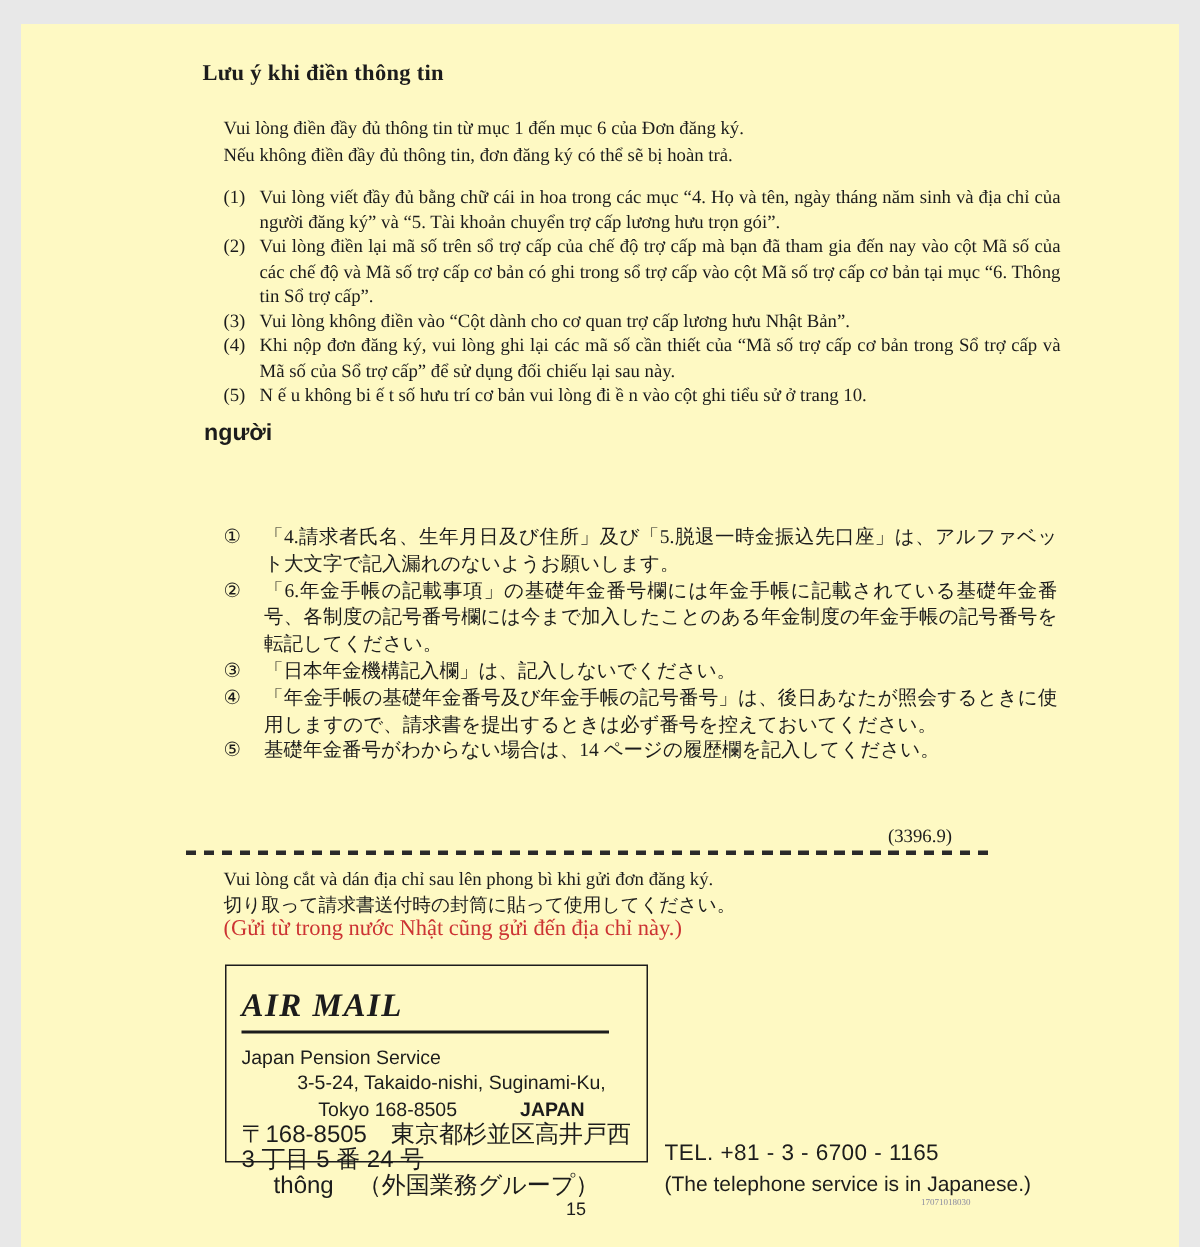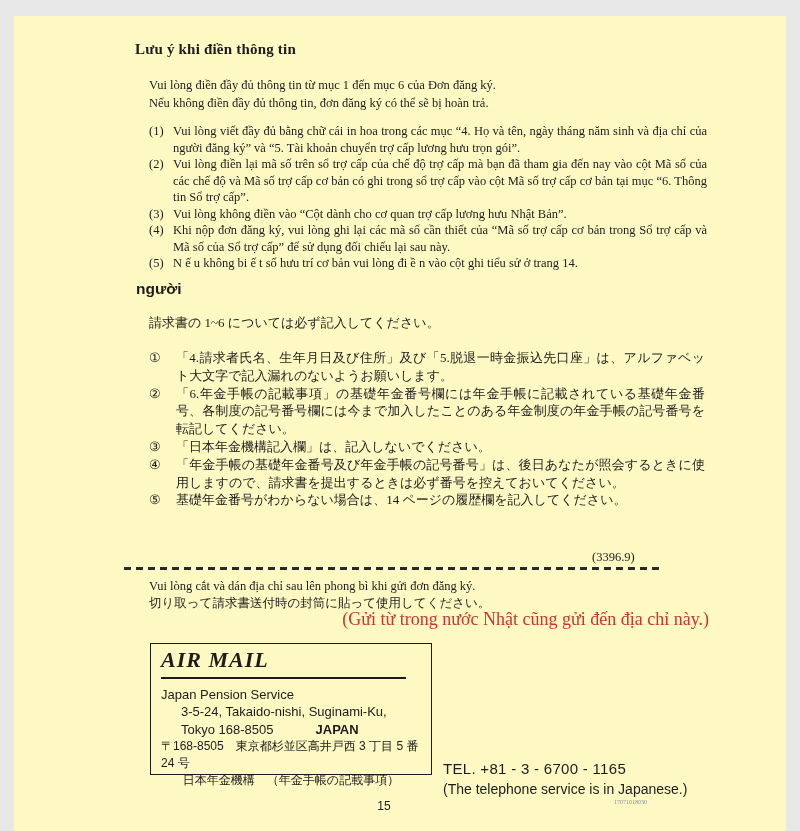--- a/index.html
+++ b/index.html
@@ -33,37 +33,37 @@
   
   .date-note { position:absolute; left:578px; top:534px; font-size:12.5px; }
   .dash-rule {
     position:absolute; left:110px; top:551px; width:540px; height:3px;
     background:repeating-linear-gradient(90deg,#2a2a2a 0 7px,transparent 7px 12px);
   }
   
   .mail-block { position:absolute; left:135px; top:562px; width:560px; }
   .mail-line-vi { font-size:12.5px; line-height:17px; }
   .mail-line-ja { font-size:12.5px; line-height:16px; }
-  .mail-red-vi  { color:#cc3333; font-size:18px; line-height:16.5px;text-align:right; }
+  .mail-red-vi  { color:#cc3333; font-size:15px; line-height:16.5px; }
   .mail-red-ja  { color:#cc4444; font-size:12px; line-height:16.5px; padding-left:4px; }
   
   .addr-box {
     position:absolute; left:136px; top:627px; width:282px; height:132px;
-    border:1.5px solid #1c1c1c; padding:3px 10px 0 10px;
+    border:1.5px solid #1c1c1c; padding:13px 10px 0 10px;
   }
   .airmail {
     font-family:"Liberation Serif","DejaVu Serif",serif;
     font-style:italic; font-weight:bold; font-size:22px; letter-spacing:1px;
   }
   .airmail-rule { width:245px; height:1.5px; background:#1c1c1c; margin:4px 0 7px 0; }
   .addr-en { font-family:"Liberation Sans","DejaVu Sans",sans-serif; font-size:13px; line-height:17.5px; }
   .addr-org { font-weight:normal; }
-  .addr-ind { padding-left:20px; }
+  .addr-ind { padding-left:20px;text-align:center; }
   .addr-country { font-weight:bold; padding-left:42px; }
-  .addr-ja { font-family:"Liberation Sans","DejaVu Sans",sans-serif; font-size:12px; line-height:17px; }
+  .addr-ja { font-family:"Liberation Sans","DejaVu Sans",sans-serif; font-size:16px; line-height:17px; }
   .addr-ja2 { text-align:center; }
   
   .tel-block { position:absolute; left:429px; top:742px; font-family:"Liberation Sans","DejaVu Sans",sans-serif; }
   .tel-number { font-size:15px; line-height:21px; letter-spacing:0.3px; }
   .tel-note { font-size:14px; line-height:20px; }
   
   .page-number {
     position:absolute; left:0; top:783px; width:740px; text-align:center;
     font-family:"Liberation Sans","DejaVu Sans",sans-serif; font-size:12px;
   }
@@ -91,27 +91,26 @@
     <div class="num-item">
       <span class="marker">(3)</span>
       <span class="txt">Vui lòng không điền vào “Cột dành cho cơ quan trợ cấp lương hưu Nhật Bản”.</span>
     </div>
     <div class="num-item">
       <span class="marker">(4)</span>
       <span class="txt">Khi nộp đơn đăng ký, vui lòng ghi lại các mã số cần thiết của “Mã số trợ cấp cơ bản trong Sổ trợ cấp và Mã số của Sổ trợ cấp” để sử dụng đối chiếu lại sau này.</span>
     </div>
     <div class="num-item">
       <span class="marker">(5)</span>
-      <span class="txt">N ế u không bi ế t số hưu trí  cơ bản vui lòng  đi ề n vào cột ghi tiểu sử ở trang 14.</span>
+      <span class="txt">N ế u không bi ế t số hưu trí  cơ bản vui lòng  đi ề n vào cột ghi tiểu sử ở trang 10.</span>
     </div>
   </div>
 
   <div class="ja-title">người</div>
   <div class="ja-intro">
-    <div>請求書の 1~6 については必ず記入してください。</div>
   </div>
   <div class="ja-list">
     <div class="circ-item">
       <span class="marker">①</span>
       <span class="txt">「4.請求者氏名、生年月日及び住所」及び「5.脱退一時金振込先口座」は、アルファベット大文字で記入漏れのないようお願いします。</span>
     </div>
     <div class="circ-item">
       <span class="marker">②</span>
       <span class="txt">「6.年金手帳の記載事項」の基礎年金番号欄には年金手帳に記載されている基礎年金番号、各制度の記号番号欄には今まで加入したことのある年金制度の年金手帳の記号番号を転記してください。</span>
     </div>
@@ -138,21 +137,21 @@
     <div class="mail-red-vi">(Gửi từ trong nước Nhật cũng gửi đến địa chỉ này.)</div>
   </div>
 
   <div class="addr-box">
     <div class="airmail">AIR MAIL</div>
     <div class="airmail-rule"></div>
     <div class="addr-en addr-org">Japan Pension Service</div>
     <div class="addr-en addr-ind">3-5-24, Takaido-nishi, Suginami-Ku,</div>
     <div class="addr-en addr-ind"><span>Tokyo 168-8505</span><span class="addr-country">JAPAN</span></div>
     <div class="addr-ja">〒168-8505　東京都杉並区高井戸西 3 丁目 5 番 24 号</div>
-    <div class="addr-ja addr-ja2">日本年金機構　（年金手帳の記載事項）</div>
+    <div class="addr-ja addr-ja2">thông　（外国業務グループ）</div>
   </div>
 
   <div class="tel-block">
     <div class="tel-number">TEL. +81 - 3 - 6700 - 1165</div>
     <div class="tel-note">(The telephone service is in Japanese.)</div>
   </div>
 
   <div class="page-number">15</div>
   <div class="doc-code">17071018030</div>
 

